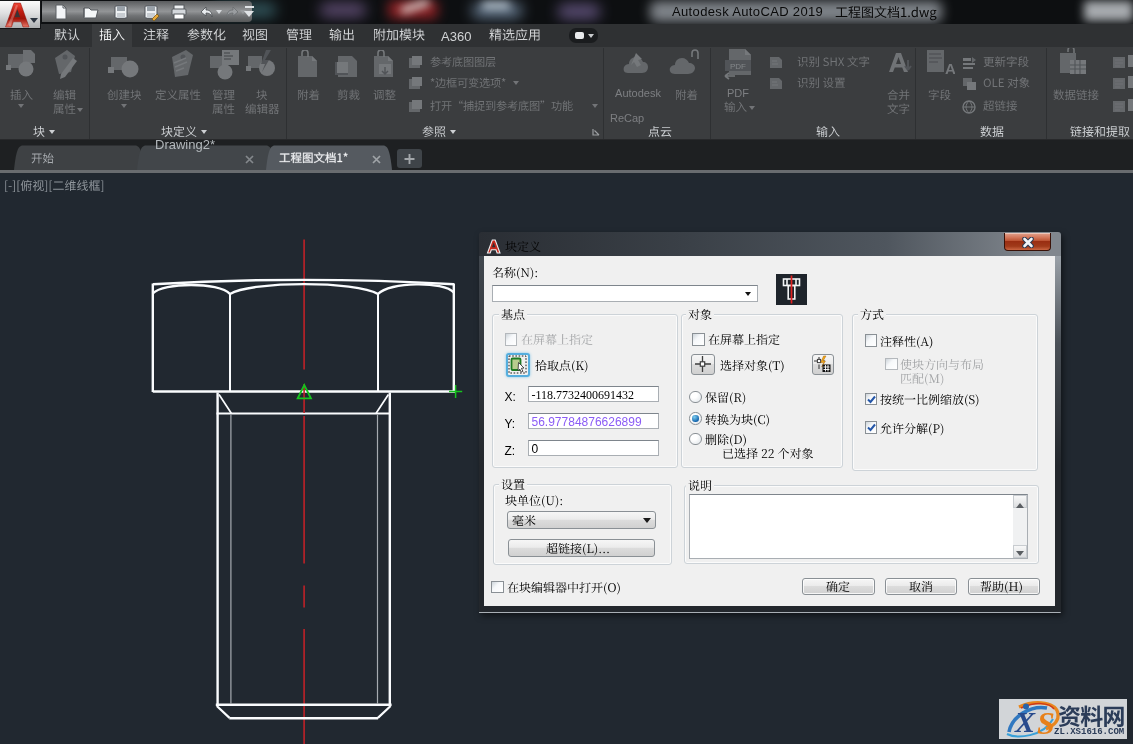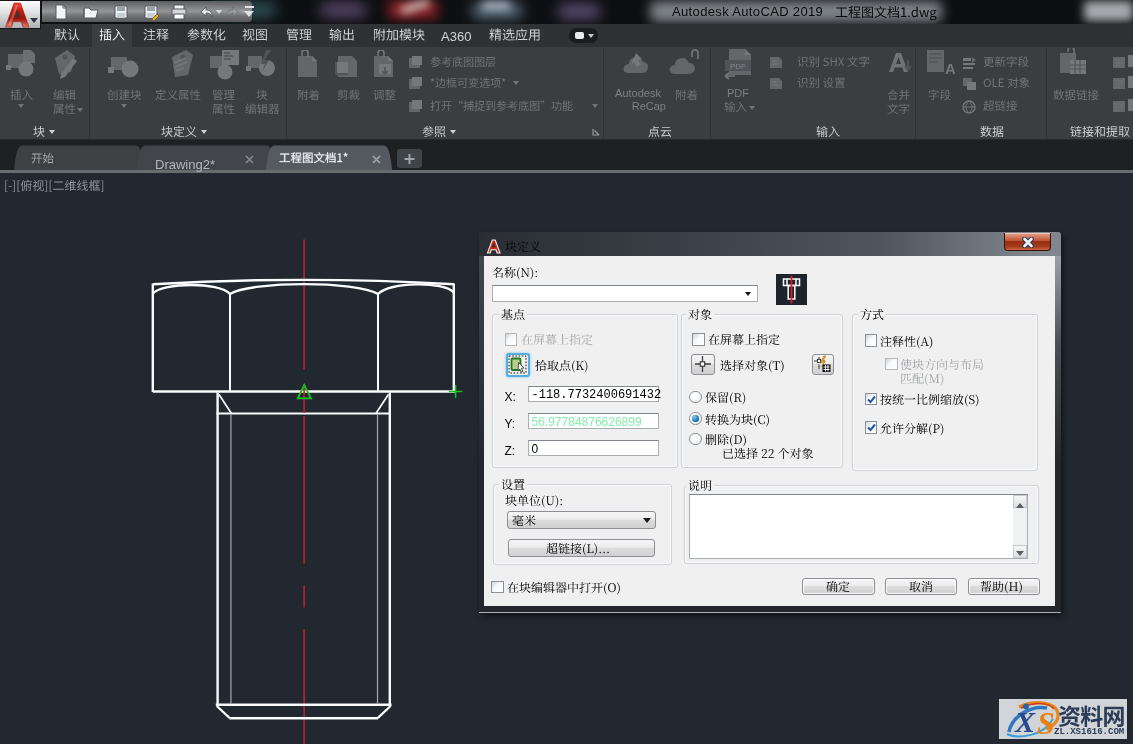--- a/index.html
+++ b/index.html
@@ -231,21 +231,21 @@
     </svg>
 <div class="abs" style="left:450px;top:130px;width:0;height:0;border:3.5px solid transparent;border-top:4.5px solid #cdd0d3"></div>
 <svg class="abs" style="left:591px;top:127px" width="10" height="10">
       <path d="M2 2v6h6M8 8 3.5 3.5" stroke="#9a9da0" stroke-width="1.2" fill="none"></path>
     </svg>
 <svg class="abs" style="left:622px;top:49px" width="32" height="30">
       <path d="M6 24c-4 0-5-3-4-6 1-2 3-3 5-3 0-4 3-7 7-7 3 0 6 2 7 5 3 0 5 2 5 5s-2 6-6 6z" fill="#64676a"></path>
       <path d="M14 4l6 6-4 1 3 5-4 2-3-5-3 3z" fill="#75787b"></path>
     </svg>
 <div class="abs" style="left:610px;top:87px;width:56px;text-align:center;font-size:11px;color:#7d7f82">Autodesk</div>
-<div class="abs" style="left:610px;top:100px;width:56px;text-align:right;font-size:11px;color:#7d7f82">ReCap</div>
+<div class="abs" style="left:610px;top:112px;width:56px;text-align:left;font-size:11px;color:#7d7f82">ReCap</div>
 <svg class="abs" style="left:668px;top:49px" width="34" height="30">
       <path d="M7 25c-4 0-6-3-5-6 1-2 3-3 5-3 0-4 3-7 7-7 3 0 6 2 7 5 3 0 6 2 6 5s-3 6-7 6z" fill="#64676a"></path>
       <path d="M24 8V4a3 3 0 016 0v6" fill="none" stroke="#75787b" stroke-width="1.6"></path>
     </svg>
 <svg class="abs" style="left:674.5px;top:88.5px;overflow:visible" width="25" height="16">
       <path transform="translate(0,10.2)" d="M6.6 -4.8C7 -3.9 7.5 -2.8 7.8 -2.1L8.5 -2.5C8.2 -3.2 7.7 -4.2 7.3 -5.1ZM9.2 -9.5V-7H6.4V-6.2H9.2V-0.2C9.2 0 9.2 0 9 0.1C8.8 0.1 8.3 0.1 7.6 0C7.8 0.3 7.9 0.7 7.9 0.9C8.8 0.9 9.3 0.9 9.6 0.7C9.9 0.6 10.1 0.3 10.1 -0.2V-6.2H11.1V-7H10.1V-9.5ZM5.9 -9.6C5.5 -8 4.6 -6.3 3.6 -5.3C3.8 -5.1 4.1 -4.7 4.2 -4.5C4.5 -4.9 4.8 -5.3 5 -5.7V0.9H5.8V-7.1C6.2 -7.8 6.5 -8.6 6.7 -9.4ZM1 -9.2V0.9H1.7V-8.4H3.1C2.9 -7.6 2.6 -6.5 2.3 -5.7C3.1 -4.7 3.2 -3.9 3.2 -3.3C3.2 -2.9 3.2 -2.6 3 -2.4C2.9 -2.4 2.8 -2.3 2.7 -2.3C2.5 -2.3 2.3 -2.3 2.1 -2.3C2.2 -2.1 2.3 -1.8 2.3 -1.6C2.5 -1.6 2.8 -1.6 3 -1.6C3.2 -1.6 3.4 -1.7 3.6 -1.8C3.9 -2 4 -2.5 4 -3.2C4 -3.9 3.8 -4.8 3.1 -5.8C3.4 -6.7 3.8 -7.9 4.1 -8.9L3.6 -9.2L3.4 -9.2Z M15.4 -2.1H20.3V-1.4H15.4ZM15.4 -2.6V-3.3H20.3V-2.6ZM15.4 -0.9H20.3V-0.2H15.4ZM12.2 -5.4V-4.7H14.9C14.1 -3.4 13.1 -2.4 11.8 -1.6C12 -1.5 12.4 -1.1 12.5 -1C13.3 -1.5 14 -2.1 14.6 -2.8V0.9H15.4V0.5H20.3V0.9H21.2V-4H15.5L15.9 -4.7H22.2V-5.4H16.3C16.5 -5.6 16.6 -5.9 16.7 -6.2H21.2V-6.8H17L17.3 -7.6H21.7V-8.3H19.5C19.7 -8.7 20 -9.1 20.3 -9.4L19.4 -9.7C19.2 -9.3 18.8 -8.7 18.5 -8.3H15.6L16 -8.5C15.8 -8.8 15.5 -9.3 15.1 -9.7L14.3 -9.4C14.6 -9.1 14.9 -8.7 15.1 -8.3H12.8V-7.6H16.4C16.3 -7.4 16.2 -7.1 16.1 -6.8H13.3V-6.2H15.8C15.7 -5.9 15.5 -5.6 15.4 -5.4Z" fill="#727477"></path>
     </svg>
 <svg class="abs" style="left:648px;top:124.5px;overflow:visible" width="26" height="16">
       <path transform="translate(0,11)" d="M2.8 -5.6H9.1V-3.4H2.8ZM4.1 -1.5C4.2 -0.8 4.3 0.3 4.3 0.9L5.2 0.7C5.2 0.2 5.1 -0.8 4.9 -1.6ZM6.6 -1.5C6.9 -0.8 7.3 0.2 7.4 0.8L8.3 0.6C8.1 0 7.8 -1 7.4 -1.7ZM9 -1.6C9.6 -0.9 10.3 0.2 10.6 0.9L11.4 0.5C11.1 -0.2 10.4 -1.2 9.8 -1.9ZM2.1 -1.9C1.8 -1 1.1 0 0.5 0.6L1.3 0.9C2 0.3 2.6 -0.7 3 -1.6ZM2 -6.4V-2.6H10V-6.4H6.4V-8H10.9V-8.8H6.4V-10.1H5.5V-6.4Z M14 -9.1V-8.2H22.1V-9.1ZM13.7 0.5C14.2 0.3 14.9 0.3 21.5 -0.3C21.8 0.2 22 0.6 22.2 1L23.1 0.5C22.5 -0.6 21.3 -2.4 20.3 -3.7L19.4 -3.3C19.9 -2.7 20.5 -1.9 21 -1.1L14.9 -0.7C15.9 -1.8 16.8 -3.3 17.7 -4.8H23.3V-5.7H12.7V-4.8H16.4C15.6 -3.3 14.6 -1.8 14.3 -1.4C13.9 -0.9 13.6 -0.6 13.3 -0.5C13.5 -0.2 13.6 0.3 13.7 0.5Z" fill="#cdd0d3"></path>
     </svg>
@@ -358,21 +358,21 @@
 <div class="abs" style="left:0;top:170px;width:1133px;height:2.5px;background:#696c6f"></div>
 <svg class="abs" style="left:0;top:140px" width="1133" height="31" viewBox="0 140 1133 31">
       <path d="M14 170 C16 151 18 145.5 23 145.5 H135 C140 145.5 142 151 144 170 Z" fill="#3e4144"></path>
       <path d="M137 170 C139 151 141 145.5 146 145.5 H266 C271 145.5 273 151 275 170 Z" fill="#42464a"></path>
       <path d="M266 170 C268 151 270 145.5 275 145.5 H383 C388 145.5 390 151 392 170 Z" fill="#555a60"></path>
       <rect x="397" y="149" width="25" height="19" rx="3" fill="#3f4449"></rect>
     </svg>
 <svg style="position:absolute;left:30.5px;top:151px;overflow:visible" width="25" height="15.2">
       <path transform="translate(0,11.5)" d="M7.5 -8.1V-4.8H4.2V-5.3V-8.1ZM0.6 -4.8V-4H3.3C3.2 -2.4 2.6 -0.9 0.6 0.3C0.9 0.5 1.2 0.8 1.3 1C3.4 -0.4 4 -2.2 4.2 -4H7.5V0.9H8.3V-4H10.9V-4.8H8.3V-8.1H10.6V-8.9H1V-8.1H3.4V-5.3L3.4 -4.8Z M16.8 -3.8V0.9H17.6V0.4H21.1V0.9H21.9V-3.8ZM17.6 -0.4V-3H21.1V-0.4ZM16.4 -4.7C16.8 -4.8 17.3 -4.9 21.5 -5.2C21.7 -4.9 21.8 -4.6 21.9 -4.4L22.6 -4.8C22.3 -5.6 21.5 -7 20.7 -8L20 -7.7C20.4 -7.2 20.8 -6.5 21.1 -5.9L17.5 -5.7C18.2 -6.8 19 -8.1 19.6 -9.4L18.7 -9.7C18.1 -8.2 17.2 -6.7 16.9 -6.3C16.6 -5.8 16.4 -5.6 16.1 -5.5C16.2 -5.3 16.4 -4.9 16.4 -4.7ZM13.8 -6.5H15.1C15 -5 14.7 -3.8 14.3 -2.8C13.9 -3.1 13.5 -3.4 13.2 -3.7C13.4 -4.5 13.6 -5.5 13.8 -6.5ZM12.2 -3.4C12.8 -3 13.4 -2.5 14 -2C13.5 -1 12.8 -0.2 12 0.2C12.1 0.4 12.4 0.7 12.5 0.9C13.4 0.4 14.1 -0.4 14.6 -1.4C15.1 -1 15.4 -0.6 15.7 -0.2L16.2 -0.9C15.9 -1.3 15.5 -1.8 15 -2.2C15.5 -3.5 15.8 -5.2 16 -7.2L15.5 -7.3L15.3 -7.3H14C14.1 -8.1 14.3 -8.9 14.4 -9.6L13.5 -9.6C13.5 -8.9 13.4 -8.1 13.2 -7.3H12V-6.5H13C12.8 -5.3 12.5 -4.2 12.2 -3.4Z" fill="#a9adb1"></path>
     </svg>
-<div class="abs" style="left:155px;top:157px;font-size:13px;color:#b2b7bb">Drawing2*</div>
+<div class="abs" style="left:155px;top:137px;font-size:13px;color:#b2b7bb">Drawing2*</div>
 <svg class="abs" style="left:245px;top:155px" width="9" height="9">
       <path d="M1 1 8 8M8 1 1 8" stroke="#84888c" stroke-width="1.7"></path>
     </svg>
 <svg class="abs" style="left:279px;top:151px;overflow:visible" width="71" height="17">
       <path transform="translate(0,11)" d="M0.6 -0.8V0H10.9V-0.8H6.2V-7.5H10.3V-8.4H1.2V-7.5H5.2V-0.8Z M17.6 -8.4H21.1V-6.3H17.6ZM16.8 -9.2V-5.6H21.9V-9.2ZM16.7 -2.4V-1.7H18.9V-0.1H15.9V0.6H22.6V-0.1H19.8V-1.7H22.1V-2.4H19.8V-3.8H22.3V-4.6H16.4V-3.8H18.9V-2.4ZM15.7 -9.5C14.8 -9.1 13.3 -8.8 12 -8.6C12.1 -8.4 12.2 -8.1 12.2 -7.9C12.8 -8 13.4 -8.1 13.9 -8.2V-6.4H12.1V-5.6H13.8C13.4 -4.3 12.6 -2.8 11.8 -2C12 -1.8 12.2 -1.4 12.3 -1.2C12.9 -1.9 13.5 -3 13.9 -4.2V0.9H14.8V-4.1C15.2 -3.6 15.6 -3 15.8 -2.6L16.4 -3.3C16.1 -3.6 15.1 -4.6 14.8 -4.9V-5.6H16.2V-6.4H14.8V-8.4C15.3 -8.5 15.8 -8.7 16.2 -8.8Z M27.3 -3.2C28.2 -3 29.4 -2.6 30 -2.3L30.4 -2.9C29.8 -3.2 28.6 -3.6 27.7 -3.7ZM26.2 -1.7C27.7 -1.6 29.7 -1.1 30.8 -0.7L31.2 -1.3C30.1 -1.7 28.1 -2.2 26.6 -2.3ZM24 -9.2V0.9H24.8V0.4H32.7V0.9H33.5V-9.2ZM24.8 -0.3V-8.4H32.7V-0.3ZM27.8 -8.1C27.2 -7.2 26.2 -6.3 25.2 -5.7C25.4 -5.6 25.7 -5.3 25.8 -5.2C26.2 -5.4 26.5 -5.7 26.9 -6C27.2 -5.6 27.6 -5.3 28.1 -5C27.1 -4.5 26 -4.2 25 -4C25.2 -3.8 25.3 -3.5 25.4 -3.3C26.5 -3.5 27.7 -4 28.8 -4.6C29.8 -4 30.9 -3.6 32 -3.4C32.1 -3.6 32.3 -3.9 32.5 -4.1C31.5 -4.2 30.4 -4.6 29.5 -5C30.4 -5.5 31.1 -6.2 31.6 -7L31.1 -7.3L31 -7.2H28C28.2 -7.4 28.3 -7.7 28.5 -7.9ZM27.3 -6.5 27.4 -6.6H30.4C30 -6.1 29.4 -5.7 28.8 -5.3C28.2 -5.7 27.7 -6.1 27.3 -6.5Z M39.4 -9.5C39.7 -8.9 40.1 -8.1 40.2 -7.7L41.2 -8C41 -8.4 40.6 -9.2 40.3 -9.7ZM35.1 -7.6V-6.8H36.9C37.5 -5 38.5 -3.5 39.6 -2.3C38.4 -1.2 36.8 -0.5 34.9 0.1C35.1 0.3 35.4 0.7 35.5 0.9C37.4 0.3 39 -0.6 40.3 -1.7C41.6 -0.5 43.1 0.3 45 0.8C45.2 0.6 45.4 0.2 45.6 0C43.8 -0.4 42.2 -1.2 40.9 -2.3C42.1 -3.5 43 -5 43.7 -6.8H45.5V-7.6ZM40.3 -2.9C39.2 -4 38.4 -5.3 37.8 -6.8H42.7C42.1 -5.2 41.3 -4 40.3 -2.9Z M55.8 -8.9C55.5 -8.1 55.1 -6.9 54.7 -6.1L55.3 -5.9C55.8 -6.6 56.2 -7.7 56.6 -8.7ZM50.6 -8.6C50.9 -7.8 51.4 -6.7 51.6 -6L52.3 -6.3C52.1 -7 51.7 -8.1 51.3 -8.9ZM48.2 -9.7V-7.2H46.5V-6.4H48.1C47.7 -4.8 47 -3 46.3 -2C46.4 -1.8 46.6 -1.5 46.7 -1.2C47.3 -2 47.8 -3.3 48.2 -4.6V0.9H49V-4.9C49.4 -4.3 49.8 -3.6 50 -3.2L50.5 -3.9C50.3 -4.2 49.3 -5.5 49 -5.9V-6.4H50.5V-7.2H49V-9.7ZM50.2 -0.7V0.1H55.7V0.8H56.5V-5.4H54V-9.6H53.1V-5.4H50.5V-4.6H55.7V-3.1H50.6V-2.3H55.7V-0.7Z M58.5 0H63.1V-0.9H61.4V-8.4H60.6C60.2 -8.2 59.6 -8 58.9 -7.8V-7.2H60.4V-0.9H58.5Z M65.7 -5.4 66.6 -6.5 67.5 -5.4 68 -5.8 67.2 -7 68.5 -7.5 68.3 -8.1 67 -7.8 66.9 -9.2H66.3L66.1 -7.8L64.8 -8.1L64.6 -7.5L65.9 -7L65.1 -5.8Z" fill="#f2f4f6" stroke="#f2f4f6" stroke-width=".35"></path>
     </svg>
 <svg class="abs" style="left:372px;top:155px" width="9" height="9">
       <path d="M1 1 8 8M8 1 1 8" stroke="#9fa3a7" stroke-width="1.7"></path>
     </svg>
 <svg class="abs" style="left:404px;top:153px" width="12" height="12">
@@ -479,23 +479,23 @@
 <rect x="3.5" y="3.5" width="9" height="11.5" rx="1" fill="#b8cc8e" stroke="#1e7a22" stroke-width="1.8"></rect>
 <path d="M10.5 7.5 16 13l-2.6.3 1.5 3-1.7.8-1.5-3-1.7 1.9z" fill="#fff" stroke="#3a3a3a" stroke-width=".9"></path>
     </svg>
 <svg style="position:absolute;left:534.5px;top:358px;overflow:visible" width="55" height="15.8">
       <path transform="translate(0,12)" d="M5.8 -5.6 5.9 -5.2H9.7C9.9 -5.2 10 -5.3 10 -5.4C9.7 -5.8 9.1 -6.3 9.1 -6.3L8.6 -5.6ZM8 -9.3C8.6 -7.5 9.8 -5.9 11.1 -4.8C11.2 -5.1 11.4 -5.4 11.8 -5.4L11.8 -5.6C10.3 -6.5 8.9 -7.8 8.2 -9.5C8.5 -9.5 8.6 -9.6 8.7 -9.7L7.3 -10C6.9 -8.3 5.3 -5.7 3.9 -4.5L4 -4.3C5.7 -5.5 7.3 -7.4 8 -9.3ZM5.1 -3.7V1H5.2C5.6 1 5.9 0.8 5.9 0.7V-0H9.6V0.8H9.8C10 0.8 10.4 0.6 10.4 0.6V-3.2C10.7 -3.2 10.8 -3.3 10.9 -3.4L9.9 -4.2L9.5 -3.7H5.9L5.1 -4.1ZM5.9 -0.4V-3.3H9.6V-0.4ZM0.3 -4.1 0.8 -3.1C0.9 -3.1 1 -3.3 1 -3.4L2.2 -4.2V-0.3C2.2 -0.1 2.2 -0 2 -0C1.8 -0 0.7 -0.1 0.7 -0.1V0.1C1.2 0.1 1.4 0.2 1.6 0.3C1.7 0.5 1.8 0.7 1.8 0.9C2.9 0.8 3 0.4 3 -0.2V-4.7L4.6 -5.8L4.5 -6L3 -5.2V-7H4.8C4.9 -7 5.1 -7.1 5.1 -7.2C4.7 -7.6 4.2 -8 4.2 -8L3.7 -7.4H3V-9.6C3.3 -9.6 3.4 -9.8 3.4 -9.9L2.2 -10.1V-7.4H0.5L0.6 -7H2.2V-4.9C1.4 -4.5 0.7 -4.2 0.3 -4.1Z M20.2 -2.3C19.5 -1.2 18.7 -0.1 17.5 0.7L17.7 0.9C18.9 0.2 19.8 -0.7 20.6 -1.7C21.2 -0.7 22 0.2 23 0.9C23.1 0.5 23.4 0.3 23.7 0.3L23.7 0.2C22.7 -0.4 21.8 -1.3 21 -2.3C22 -3.8 22.6 -5.6 22.9 -7.3C23.2 -7.4 23.3 -7.4 23.4 -7.5L22.5 -8.3L22 -7.8H17.8L17.9 -7.5H18.7C19 -5.5 19.5 -3.7 20.2 -2.3ZM20.6 -2.9C19.8 -4.2 19.3 -5.7 19 -7.5H22.1C21.8 -5.9 21.3 -4.3 20.6 -2.9ZM18.1 -9.7 17.6 -9H12.5L12.6 -8.7H13.7V-1.8C13.2 -1.6 12.7 -1.5 12.4 -1.5L12.9 -0.5C13.1 -0.5 13.2 -0.6 13.2 -0.8C14.5 -1.2 15.7 -1.6 16.7 -1.9V0.9H16.8C17.2 0.9 17.5 0.7 17.5 0.7V-2.2L19.1 -2.8L19 -3L17.5 -2.6V-8.7H18.9C19 -8.7 19.1 -8.7 19.2 -8.9C18.8 -9.3 18.1 -9.7 18.1 -9.7ZM16.7 -2.4 14.5 -1.9V-4.1H16.7ZM16.7 -4.4H14.5V-6.4H16.7ZM16.7 -6.7H14.5V-8.7H16.7Z M26.2 -1.9C26.2 -0.9 25.5 -0.2 24.9 0.1C24.6 0.2 24.4 0.4 24.6 0.7C24.7 1 25.1 1 25.5 0.8C26.1 0.5 26.8 -0.4 26.4 -1.9ZM28.3 -1.9 28.2 -1.8C28.4 -1.2 28.5 -0.2 28.5 0.6C29.1 1.4 30.1 -0.3 28.3 -1.9ZM30.5 -1.9 30.3 -1.9C30.8 -1.2 31.4 -0.2 31.5 0.6C32.3 1.3 33 -0.5 30.5 -1.9ZM32.9 -2 32.7 -1.9C33.5 -1.2 34.5 -0.1 34.7 0.8C35.7 1.4 36.2 -0.7 32.9 -2ZM26.3 -6.2V-2.2H26.4C26.8 -2.2 27.1 -2.4 27.1 -2.5V-3H32.9V-2.3H33C33.3 -2.3 33.7 -2.5 33.7 -2.6V-5.7C33.9 -5.7 34.1 -5.8 34.2 -5.9L33.2 -6.6L32.8 -6.2H30.2V-7.9H34.6C34.8 -7.9 34.9 -7.9 35 -8.1C34.5 -8.4 33.9 -9 33.9 -9L33.3 -8.2H30.2V-9.6C30.6 -9.7 30.7 -9.8 30.7 -10L29.4 -10.1V-6.2H27.2L26.3 -6.6ZM27.1 -3.3V-5.8H32.9V-3.3Z M38 -3.6C38 -5.9 38.4 -7.4 40 -9.6L39.8 -9.8C38 -8 37.1 -6 37.1 -3.6C37.1 -1.2 38 0.7 39.8 2.6L40 2.4C38.4 0.2 38 -1.4 38 -3.6Z M47.2 0H49.2V-0.4L48.1 -0.5L45.3 -5.4L47.7 -8.3L48.8 -8.4V-8.7H45.8V-8.4L47.1 -8.2L43.3 -3.6V-4.7C43.3 -5.9 43.3 -7.1 43.3 -8.3L44.6 -8.4V-8.7H41V-8.4L42.2 -8.3C42.3 -7.1 42.3 -5.9 42.3 -4.7V-4C42.3 -2.8 42.3 -1.6 42.2 -0.5L41 -0.4V0H44.5V-0.4L43.3 -0.5L43.3 -3L44.7 -4.6L47 -0.5L45.9 -0.4V0Z M51.6 -3.6C51.6 -1.4 51.1 0.2 49.5 2.4L49.7 2.6C51.5 0.7 52.4 -1.2 52.4 -3.6C52.4 -6 51.5 -8 49.7 -9.8L49.5 -9.6C51.1 -7.5 51.6 -5.9 51.6 -3.6Z" fill="#000"></path>
     </svg>
 <div class="abs" style="left:504.5px;top:389.5px;font-size:12px;color:#000">X:</div>
 <div class="abs" style="left:504.5px;top:416.5px;font-size:12px;color:#000">Y:</div>
 <div class="abs" style="left:504.5px;top:443.5px;font-size:12px;color:#000">Z:</div>
 <div class="abs" style="left:527.5px;top:385.5px;width:131px;height:16px;background:#fff;border:1px solid #a9aeb3;border-top-color:#7e858c"></div>
-<div class="abs" style="left:531.5px;top:387.5px;font-size:12px;color:#000;font-family:Liberation Mono, monospace">-118.7732400691432</div>
+<div class="abs" style="left:531.5px;top:387.5px;font-size:12px;color:#000;font-family:Liberation Serif, serif">-118.7732400691432</div>
 <div class="abs" style="left:527.5px;top:412.5px;width:131px;height:16px;background:#fff;border:1px solid #a9aeb3;border-top-color:#7e858c"></div>
-<div class="abs" style="left:531.5px;top:414.5px;font-size:12px;color:#86efac;font-family:'Liberation Sans'">56.97784876626899</div>
+<div class="abs" style="left:531.5px;top:414.5px;font-size:12px;color:#8b5cf6;font-family:'Liberation Sans'">56.97784876626899</div>
 <div class="abs" style="left:527.5px;top:439.5px;width:131px;height:16px;background:#fff;border:1px solid #a9aeb3;border-top-color:#7e858c"></div>
 <div class="abs" style="left:531.5px;top:441.5px;font-size:12px;color:#000;font-family:'Liberation Sans'">0</div>
 <div class="abs" style="left:681px;top:313.5px;width:161.5px;height:154px;border:1px solid #cdd3d8;border-radius:3px;box-shadow:inset 0 0 0 1px rgba(255,255,255,.7)"></div>
 <div class="abs" style="left:685.5px;top:306.5px;width:28px;height:12px;background:#f0f0f0"></div>
 <svg style="position:absolute;left:687.5px;top:307px;overflow:visible" width="26" height="15.8">
       <path transform="translate(0,12)" d="M5.8 -5.5 5.7 -5.3C6.5 -4.6 6.9 -3.5 7.1 -2.8C7.9 -2.1 8.6 -4.2 5.8 -5.5ZM10.5 -7.8 10 -7.1H9.6V-9.5C9.9 -9.6 10.1 -9.7 10.1 -9.9L8.9 -10V-7.1H5.3L5.4 -6.7H8.9V-0.3C8.9 -0.1 8.8 -0.1 8.5 -0.1C8.3 -0.1 6.8 -0.2 6.8 -0.2V0C7.4 0.1 7.8 0.2 8 0.3C8.2 0.5 8.2 0.7 8.3 0.9C9.5 0.8 9.6 0.4 9.6 -0.3V-6.7H11.2C11.3 -6.7 11.5 -6.8 11.5 -6.9C11.1 -7.3 10.5 -7.8 10.5 -7.8ZM1.4 -6.9 1.2 -6.8C2 -6.1 2.7 -5.1 3.3 -4.2C2.5 -2.5 1.6 -0.9 0.3 0.4L0.5 0.5C1.9 -0.6 2.9 -1.9 3.7 -3.4C4.1 -2.6 4.5 -1.8 4.6 -1.1C5.1 -0.1 5.9 -0.7 5.1 -2.3C4.9 -2.9 4.5 -3.5 4 -4.2C4.6 -5.5 5 -6.8 5.3 -8.1C5.6 -8.1 5.7 -8.1 5.8 -8.3L4.9 -9.1L4.4 -8.6H0.6L0.7 -8.2H4.5C4.3 -7.1 3.9 -6 3.5 -4.8C2.9 -5.5 2.2 -6.3 1.4 -6.9Z M22.3 -4.2 21.6 -4.8C21.8 -4.8 22.1 -4.9 22.1 -5V-6.9C22.3 -7 22.5 -7 22.6 -7.1L21.6 -7.9L21.2 -7.4H18.5C19.1 -7.7 19.7 -8.2 20.1 -8.5C20.4 -8.5 20.5 -8.5 20.6 -8.6L19.8 -9.4L19.3 -8.9H16.3C16.5 -9.2 16.7 -9.4 16.9 -9.6C17.2 -9.6 17.3 -9.7 17.4 -9.8L16.1 -10.1C15.5 -8.9 14 -7.4 12.5 -6.5L12.6 -6.3C13.1 -6.6 13.6 -6.9 14.1 -7.2V-4.6H14.2C14.6 -4.6 14.9 -4.8 14.9 -4.9V-5.2H16.4C15.4 -4.3 14.3 -3.6 12.9 -3L12.9 -2.8C14.6 -3.3 16 -4 17 -4.9C17.2 -4.6 17.4 -4.4 17.6 -4.1C16.5 -3.1 14.5 -2 12.8 -1.4L12.9 -1.2C14.7 -1.7 16.6 -2.6 17.9 -3.4C18 -3.2 18 -3 18.1 -2.8C16.9 -1.5 14.6 -0.3 12.6 0.3L12.7 0.5C14.7 0 16.8 -0.9 18.3 -1.9C18.3 -1.1 18.2 -0.3 17.9 -0C17.8 0 17.7 0.1 17.6 0.1C17.3 0.1 16.4 0 15.9 -0L16 0.2C16.4 0.2 16.8 0.4 16.9 0.4C17.1 0.6 17.2 0.7 17.2 0.9C17.8 0.9 18.2 0.8 18.4 0.6C19 -0 19.2 -1.5 18.7 -2.9L19.4 -3.1C20 -1.5 21.3 -0.4 22.9 0.3C23 -0.1 23.2 -0.3 23.5 -0.3L23.6 -0.5C21.9 -0.9 20.4 -1.9 19.6 -3.2C20.5 -3.5 21.3 -3.9 21.9 -4.2C22.1 -4.1 22.2 -4.1 22.3 -4.2ZM19.2 -8.6C18.9 -8.2 18.5 -7.8 18.1 -7.4H15L14.7 -7.5C15.1 -7.9 15.6 -8.2 15.9 -8.6ZM14.9 -7H17.8C17.5 -6.5 17.2 -6 16.7 -5.5H14.9ZM21.3 -7V-5.5H17.7C18.1 -6 18.5 -6.5 18.8 -7ZM21.3 -5.2V-4.8C20.6 -4.3 19.6 -3.6 18.6 -3.1C18.3 -3.8 17.9 -4.5 17.2 -5L17.3 -5.2Z" fill="#000"></path>
     </svg>
 <div class="abs" style="left:692px;top:333px;width:12.5px;height:12.5px;border:1px solid #8a9095;background:linear-gradient(135deg,#cdd4da,#f6f8fa 40%,#fff)"></div>
 <svg style="position:absolute;left:707.5px;top:332px;overflow:visible" width="74" height="15.8">
       <path transform="translate(0,12)" d="M10.2 -8.5 9.6 -7.8H5.1C5.4 -8.3 5.6 -8.9 5.8 -9.5C6.1 -9.5 6.2 -9.6 6.3 -9.7L5 -10.1C4.8 -9.3 4.5 -8.5 4.2 -7.8H0.8L0.9 -7.4H4C3.2 -5.7 2 -4 0.4 -2.8L0.6 -2.7C1.3 -3.1 2 -3.7 2.6 -4.3V0.9H2.8C3.1 0.9 3.4 0.7 3.4 0.7V-4.8C3.6 -4.8 3.7 -4.9 3.8 -5L3.4 -5.1C4 -5.8 4.5 -6.6 4.9 -7.4H11C11.1 -7.4 11.3 -7.5 11.3 -7.6C10.9 -8 10.2 -8.5 10.2 -8.5ZM9.6 -4.8 9.1 -4.1H7.8V-6.4C8 -6.5 8.1 -6.6 8.1 -6.7L7 -6.8V-4.1H4.4L4.5 -3.7H7V-0.1H3.8L3.9 0.3H11.2C11.4 0.3 11.4 0.2 11.5 0.1C11.1 -0.3 10.4 -0.8 10.4 -0.8L9.8 -0.1H7.8V-3.7H10.4C10.5 -3.7 10.6 -3.8 10.7 -3.9C10.3 -4.3 9.6 -4.8 9.6 -4.8Z M16.4 -6.9 16.3 -6.8C16.7 -6.4 17.2 -5.7 17.3 -5.2C18.1 -4.6 18.7 -6.2 16.4 -6.9ZM14.7 -7.4V-9H21.8V-7.4ZM13.9 -9.5V-6.5C13.9 -4.1 13.7 -1.4 12.4 0.8L12.6 0.9C14.5 -1.2 14.7 -4.3 14.7 -6.6V-7H21.8V-6.6H21.9C22.1 -6.6 22.5 -6.8 22.5 -6.8V-8.9C22.8 -8.9 23 -9 23 -9.1L22.1 -9.8L21.6 -9.4H14.8L13.9 -9.8ZM22 -5.7 21.5 -5H20.2C20.6 -5.4 21.1 -5.9 21.3 -6.3C21.6 -6.3 21.7 -6.4 21.8 -6.5L20.6 -6.8C20.4 -6.3 20.2 -5.5 19.9 -5H15.1L15.2 -4.6H17V-3.3L17 -2.7H14.6L14.7 -2.4H16.9C16.7 -1.3 16.2 -0.1 14.5 0.8L14.6 1C16.8 0.1 17.5 -1.2 17.7 -2.4H20V0.9H20.1C20.5 0.9 20.8 0.7 20.8 0.7V-2.4H23.2C23.4 -2.4 23.5 -2.4 23.5 -2.6C23.1 -2.9 22.5 -3.4 22.5 -3.4L22 -2.7H20.8V-4.6H22.6C22.8 -4.6 22.9 -4.7 22.9 -4.8C22.6 -5.2 22 -5.7 22 -5.7ZM17.7 -3.3V-4.6H20V-2.7H17.7Z M27.8 -9H24.5L24.5 -8.6H27.8V-7.8H28C28.3 -7.8 28.6 -7.9 28.6 -8V-8.6H31.3V-7.8H31.5C31.8 -7.9 32.1 -8 32.1 -8.1V-8.6H35.2C35.4 -8.6 35.5 -8.7 35.5 -8.8C35.2 -9.2 34.5 -9.7 34.5 -9.7L34 -9H32.1V-9.7C32.4 -9.7 32.5 -9.8 32.5 -10L31.3 -10.1V-9H28.6V-9.7C28.9 -9.7 29 -9.8 29 -10L27.8 -10.1ZM30.8 -3.3 29.6 -3.4V-2.1H27.7L27.1 -2.4C27.8 -2.8 28.3 -3.2 28.8 -3.7H31.7C32.4 -2.7 33.7 -1.9 35 -1.5C35.1 -1.8 35.3 -2.1 35.6 -2.1L35.6 -2.2C34.4 -2.5 32.9 -3 32.1 -3.7H35.1C35.2 -3.7 35.3 -3.7 35.4 -3.9C35 -4.2 34.4 -4.6 34.4 -4.6L33.8 -4H29.1L29.5 -4.5C29.8 -4.5 30 -4.5 30 -4.6L29.4 -4.8H32.7V-4.4H32.9C33.1 -4.4 33.5 -4.6 33.5 -4.7V-7.1C33.7 -7.1 33.9 -7.2 34 -7.3L33.1 -8L32.6 -7.5H27.3L26.5 -7.9V-4.3H26.6C26.9 -4.3 27.3 -4.5 27.3 -4.6V-4.8H28.7C28.5 -4.5 28.3 -4.3 28.1 -4H24.7L24.9 -3.7H27.8C26.9 -2.8 25.8 -1.9 24.4 -1.4L24.5 -1.2C25.4 -1.4 26.1 -1.8 26.8 -2.2V0.6H26.9C27.3 0.6 27.6 0.4 27.6 0.3V-1.8H29.6V0.9H29.8C30 0.9 30.4 0.8 30.4 0.7V-1.8H32.4V-0.5C32.4 -0.3 32.4 -0.3 32.2 -0.3C32 -0.3 31 -0.3 31 -0.3V-0.1C31.5 -0.1 31.7 0 31.8 0.1C32 0.2 32 0.4 32.1 0.6C33.1 0.5 33.2 0.2 33.2 -0.4V-1.7C33.4 -1.7 33.6 -1.8 33.7 -1.9L32.7 -2.6L32.3 -2.1H30.4V-3C30.6 -3 30.7 -3.1 30.8 -3.3ZM32.7 -7.2V-6.4H27.3V-7.2ZM27.3 -5.2V-6H32.7V-5.2Z M36.5 -0 36.6 0.3H47.2C47.4 0.3 47.5 0.3 47.5 0.1C47.1 -0.3 46.4 -0.8 46.4 -0.8L45.7 -0H42.1V-5.2H46.2C46.4 -5.2 46.5 -5.3 46.6 -5.4C46.1 -5.8 45.4 -6.3 45.4 -6.3L44.8 -5.6H42.1V-9.5C42.3 -9.5 42.5 -9.6 42.5 -9.8L41.2 -9.9V-0Z M54.2 -2H57.9V-0.3H54.2ZM54.2 -2.3V-3.9H57.9V-2.3ZM53.5 -4.3V0.9H53.6C53.9 0.9 54.2 0.8 54.2 0.7V0.1H57.9V0.9H58.1C58.3 0.9 58.7 0.7 58.7 0.6V-3.8C59 -3.8 59.1 -3.9 59.2 -4L58.3 -4.7L57.8 -4.3H54.3L53.5 -4.6ZM58 -9.5C57.2 -8.9 55.6 -8.1 54.2 -7.6V-9.6C54.4 -9.6 54.5 -9.7 54.5 -9.9L53.4 -10V-6.2C53.4 -5.6 53.7 -5.4 54.8 -5.4H56.6C59.1 -5.4 59.5 -5.5 59.5 -5.9C59.5 -6.1 59.4 -6.1 59.1 -6.2L59.1 -7.4H58.9C58.8 -6.9 58.7 -6.4 58.6 -6.3C58.5 -6.2 58.5 -6.1 58.3 -6.1C58 -6.1 57.4 -6.1 56.6 -6.1H54.9C54.2 -6.1 54.2 -6.2 54.2 -6.4V-7.3C55.8 -7.7 57.4 -8.2 58.4 -8.7C58.7 -8.6 58.9 -8.6 59 -8.8ZM48.3 -3.8 48.7 -2.7C48.8 -2.8 48.9 -2.9 49 -3L50.3 -3.7V-0.3C50.3 -0.1 50.3 -0.1 50.1 -0.1C49.9 -0.1 48.8 -0.1 48.8 -0.1V0.1C49.3 0.1 49.5 0.2 49.7 0.3C49.8 0.5 49.9 0.7 49.9 0.9C51 0.8 51.1 0.4 51.1 -0.2V-4.1L53 -5.1L52.9 -5.2L51.1 -4.6V-7H52.7C52.9 -7 53 -7 53 -7.2C52.7 -7.5 52.1 -8 52.1 -8L51.6 -7.3H51.1V-9.6C51.4 -9.6 51.5 -9.8 51.5 -9.9L50.3 -10.1V-7.3H48.5L48.6 -7H50.3V-4.4C49.5 -4.1 48.7 -3.9 48.3 -3.8Z M65.2 -10.1 65.1 -10C65.6 -9.6 66 -9 66 -8.4C66.9 -7.8 67.6 -9.5 65.2 -10.1ZM62 -8.8 61.8 -8.8C61.9 -8 61.4 -7.3 60.9 -7.1C60.7 -6.9 60.5 -6.7 60.6 -6.4C60.7 -6.1 61.2 -6.1 61.5 -6.3C61.9 -6.5 62.2 -7 62.2 -7.8H70C69.9 -7.4 69.7 -6.9 69.6 -6.6L69.7 -6.5C70.2 -6.8 70.7 -7.3 71 -7.7C71.3 -7.7 71.4 -7.7 71.5 -7.8L70.5 -8.7L70 -8.2H62.2C62.1 -8.4 62.1 -8.6 62 -8.8ZM69.1 -6.8 68.5 -6.1H61.9L62 -5.7H65.6V-0.4C64.6 -0.7 63.9 -1.3 63.3 -2.5C63.5 -3 63.7 -3.5 63.8 -4C64 -4.1 64.2 -4.1 64.2 -4.3L63 -4.6C62.7 -2.7 62 -0.5 60.4 0.8L60.6 0.9C61.9 0.2 62.7 -1 63.2 -2.2C64.2 0.2 65.7 0.7 68.4 0.7C69.1 0.7 70.5 0.7 71.1 0.7C71.1 0.4 71.3 0.1 71.6 0.1V-0.1C70.8 -0.1 69.2 -0.1 68.5 -0.1C67.7 -0.1 67 -0.1 66.4 -0.2V-3.2H69.8C69.9 -3.2 70.1 -3.2 70.1 -3.4C69.7 -3.7 69 -4.2 69 -4.2L68.5 -3.5H66.4V-5.7H69.8C70 -5.7 70.1 -5.8 70.2 -5.9C69.7 -6.3 69.1 -6.8 69.1 -6.8Z" fill="#000"></path>

